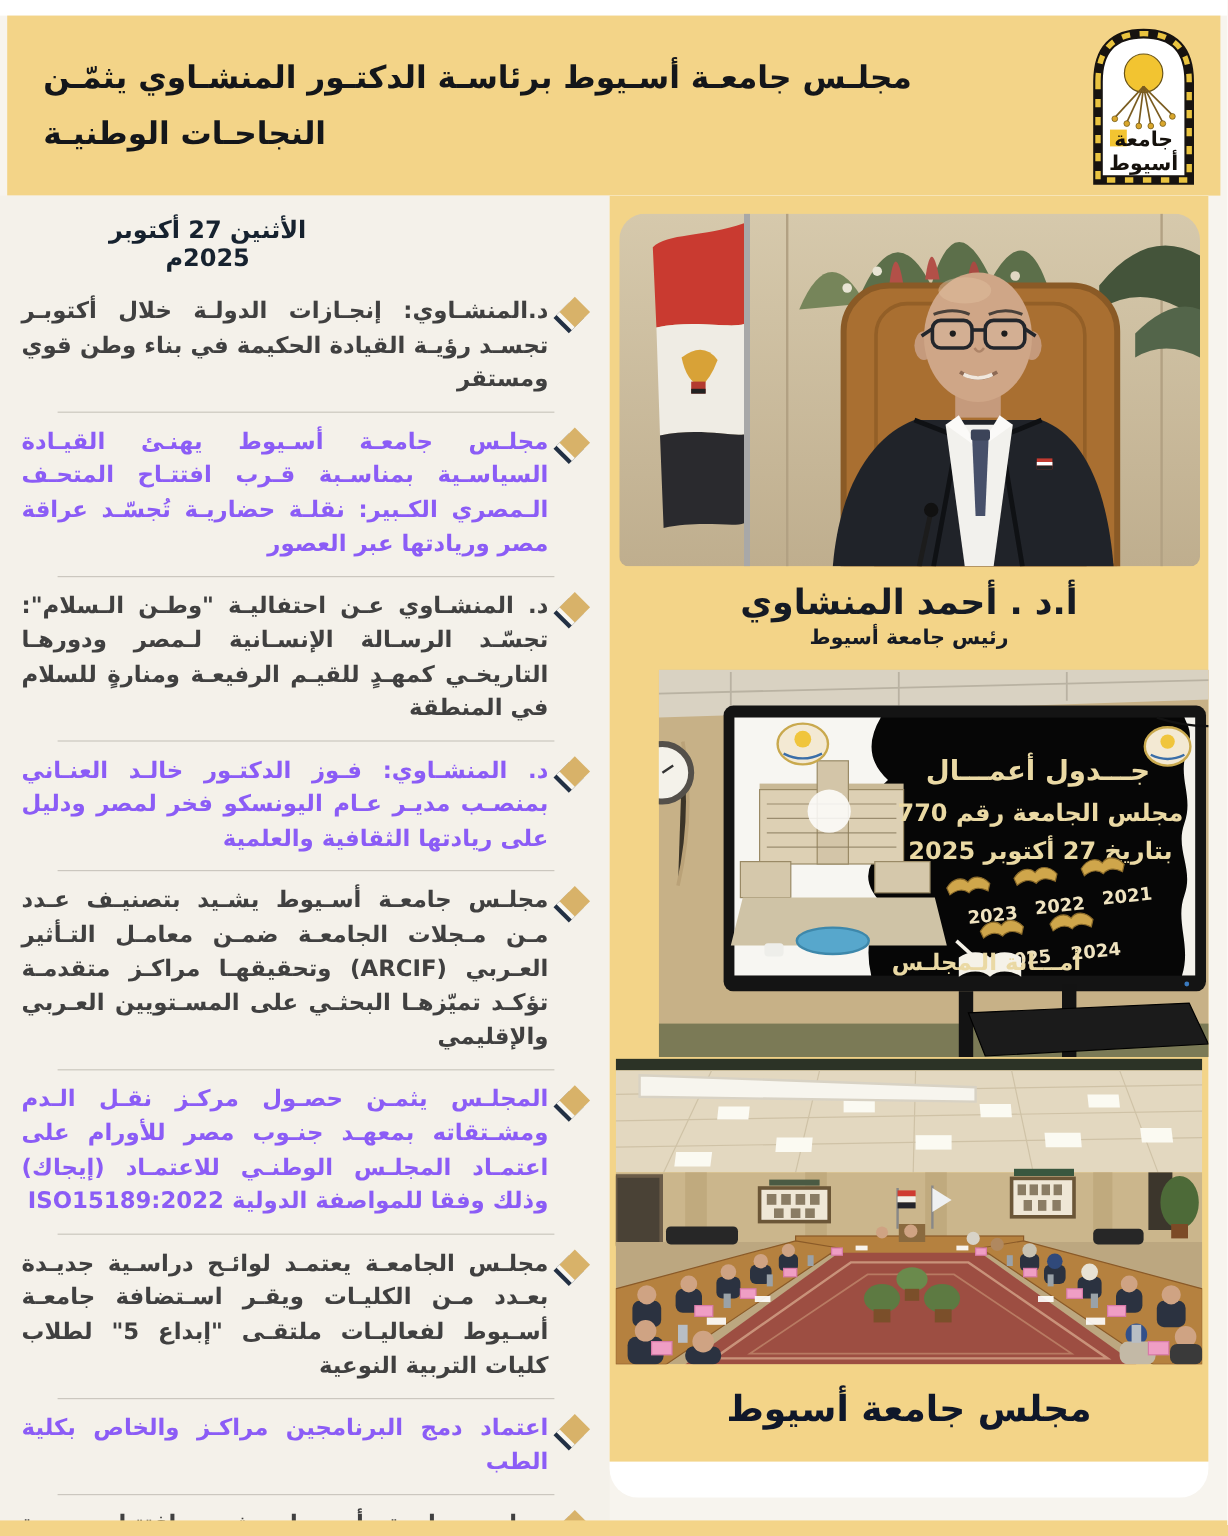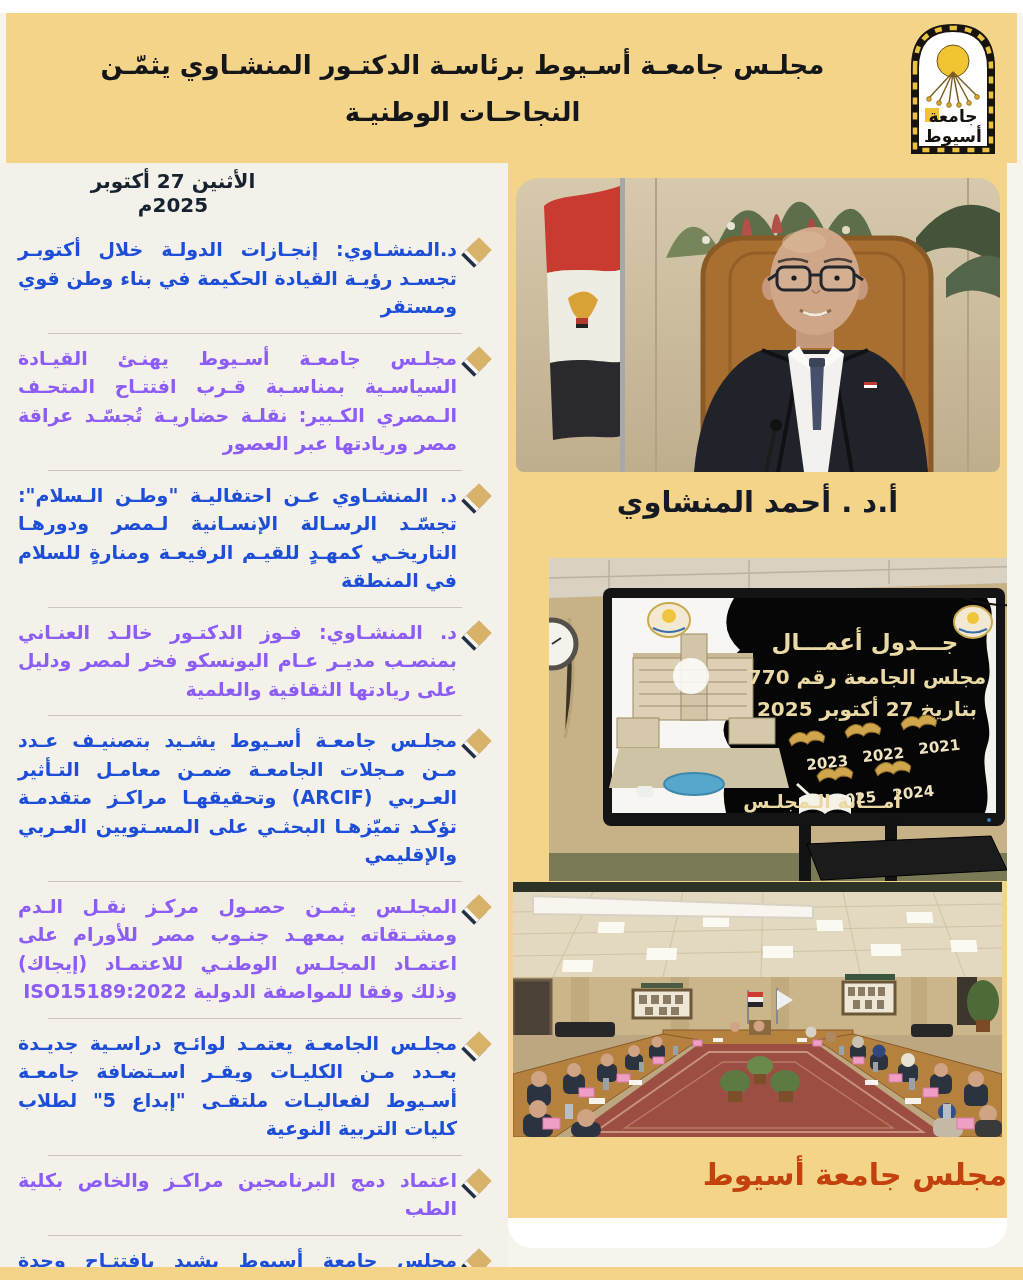--- a/index.html
+++ b/index.html
@@ -3,44 +3,44 @@
 <meta charset="utf-8">
 <style>
   html,body{margin:0;padding:0;background:#ffffff;}
   .page{position:relative;width:1023px;height:1280px;background:#f7f4ee;overflow:hidden;
         font-family:"DejaVu Sans",sans-serif;direction:rtl;}
   .top-strip{position:absolute;top:0;left:0;right:0;height:13px;background:#ffffff;}
   
   .header{position:absolute;top:13px;left:6px;right:6px;height:150px;background:#f3d488;
           display:flex;align-items:center;box-sizing:border-box;padding:0 16px 0 30px;gap:16px;}
   .logo-wrap{flex:none;width:96px;height:136px;}
-  .htitle{flex:1;text-align:center;font-weight:bold;font-size:26px;line-height:1.82;color:#14161a;margin-top:2px;}
+  .htitle{flex:1;text-align:left;font-weight:bold;font-size:26px;line-height:1.82;color:#14161a;margin-top:2px;}
   
   .left-col{position:absolute;top:163px;left:0;width:508px;height:1104px;background:#f4f1ea;
-            box-sizing:border-box;padding:4px 20px 0 18px;}
+            box-sizing:border-box;padding:14px 20px 0 18px;}
   .date{font-size:20px;font-weight:bold;color:#16222f;width:230px;margin:2px 200px 10px auto;text-align:center;}
   .item{display:flex;gap:10px;padding:8px 0 10px;align-items:flex-start;}
   .dm{width:18px;height:18px;position:relative;flex:none;margin-top:6px;margin-left:3px;}
   .dm::before{content:"";position:absolute;inset:0;background:#223044;transform:translate(-5px,5px) rotate(45deg);}
   .dm i{position:absolute;inset:0;background:#f8f6f0;transform:translate(-2.5px,2.5px) rotate(45deg);}
   .dm::after{content:"";position:absolute;inset:0;background:#d8b269;transform:rotate(45deg);}
   .t{margin:0;font-size:19px;line-height:1.5;font-weight:bold;text-align:justify;text-align-last:right;flex:1;}
-  .dark{color:#1d4ed8;} .teal{color:#8b5cf6;}
+  .dark{color:#404040;} .teal{color:#8b5cf6;}
   .sep{border-top:1.5px solid #cbc7bf;margin:2px 26px 2px 30px;}
   
   .right-card{position:absolute;top:163px;left:508px;width:499px;height:1085px;background:#ffffff;
               border-radius:0 0 24px 24px;direction:ltr;}
   .yellow-area{position:absolute;top:0;left:0;right:0;bottom:30px;background:#f3d488;overflow:hidden;}
   .photo1{position:absolute;top:15px;left:8px;width:484px;height:294px;border-radius:22px 22px 8px 8px;overflow:hidden;}
   .cap1{position:absolute;top:309px;left:0;right:0;height:95px;text-align:center;color:#151a24;direction:rtl;}
   .cap-name{font-size:29px;font-weight:bold;margin:13px 0 0;}
   .cap-title{font-size:17px;font-weight:bold;margin:3px 0 0;}
   .photo2{position:absolute;top:395px;left:5px;width:489px;height:323px;overflow:hidden;padding-left:36px;}
   .photo3{position:absolute;top:719px;left:5px;width:489px;height:255px;overflow:hidden;}
-  .cap2{position:absolute;top:974px;left:0;right:0;height:58px;color:#c2410c;direction:rtl;}
+  .cap2{position:absolute;top:974px;left:0;right:0;height:58px;text-align:center;color:#0f172a;direction:rtl;}
   .cap2 p{font-size:30px;font-weight:bold;margin:20px 0 0;}
   .footer-strip{position:absolute;bottom:0;left:0;right:0;height:13px;background:#f3d488;}
   svg{display:block;}
   svg text{font-family:"DejaVu Sans",sans-serif;font-weight:bold;}
 </style>
 </head>
 <body>
 
 <div class="page">
   <div class="top-strip"></div>
@@ -230,20 +230,21 @@
           </g>
           <g>
             <line x1="250" y1="294" x2="259" y2="252" stroke="#1c1c1c" stroke-width="4"></line>
             <circle cx="260" cy="247" r="6" fill="#111111"></circle>
           </g>
         </svg>
       </div>
 
       <div class="cap1">
         <p class="cap-name">أ.د . أحمد المنشاوي</p>
+        <p class="cap-title">رئيس جامعة أسيوط</p>
       </div>
 
       <div class="photo2">
         <svg viewBox="0 0 489 323" width="489" height="323">
           <rect width="489" height="323" fill="#c7b187"></rect>
           <g stroke="#b59c72" stroke-width="3" opacity="0.7">
             <path d="M20,60 q10,60 -4,120"></path>
               <path d="M500,0 L460,0"></path>
               <path d="M470,60 q8,70 -6,160"></path>
           </g>

